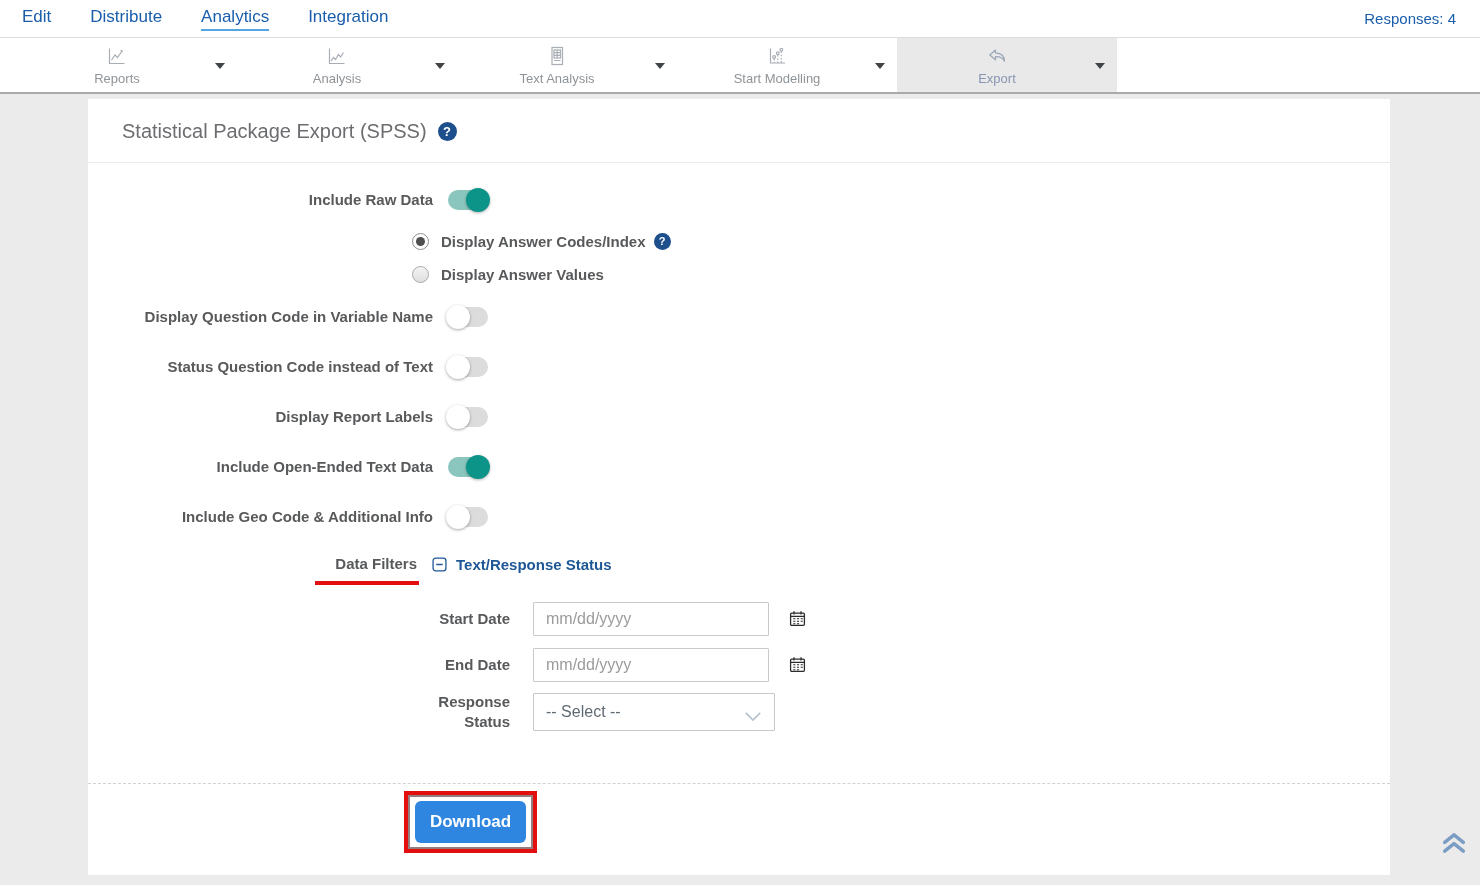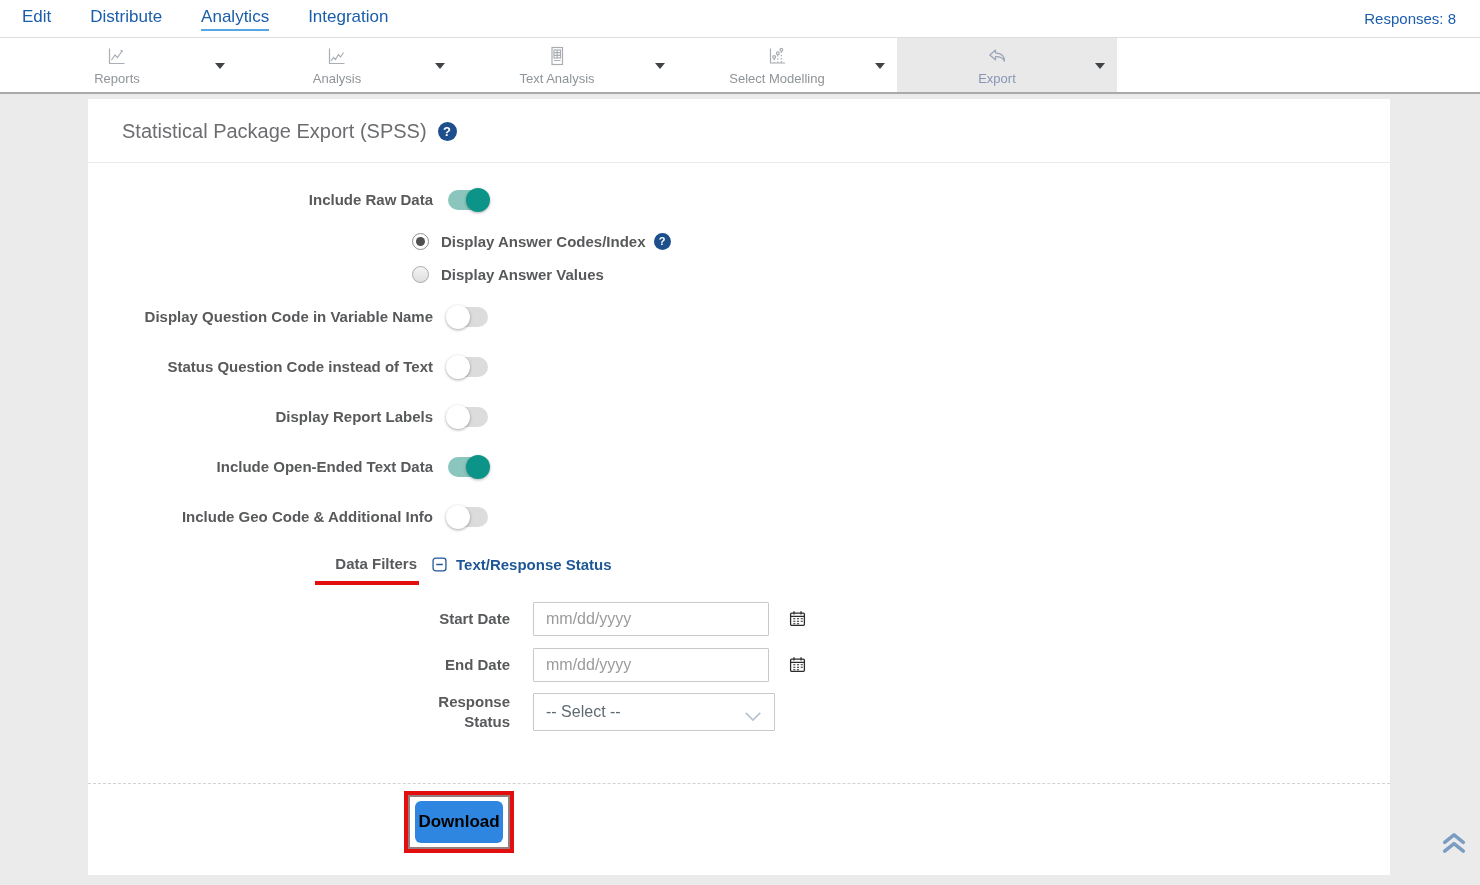--- a/index.html
+++ b/index.html
@@ -76,36 +76,36 @@
   .cal-icon { position:absolute; right:9px; top:8px; cursor:pointer; }
   .select-box { position:relative; width:242px; height:38px; border:1px solid #c9c9c9; border-radius:1px;
                 display:flex; align-items:center; padding:0 32px 0 12px; cursor:pointer; background:#fff; }
   .select-value { font-size:16px; color:#5f6a72; }
   .select-chevron { position:absolute; right:12px; top:14px; }
 
   .dashed-divider { border-top:1px dashed #d2d2d2; margin-top:50px; }
 
   .download-wrap { padding:7px 0 6px 316px; }
   .annotation-red-box { display:inline-block; border:4px solid #e30f0f; box-shadow:inset 0 0 0 2px rgba(60,20,20,.55); padding:6px 7px; background:#fff; }
-  .download-btn { display:block; width:88px; height:42px; background:#2e86e0; color:#000000; border:none; border-radius:6px;
+  .download-btn { display:block; width:111px; height:42px; background:#2e86e0; color:#ffffff; border:none; border-radius:6px;
                   font-size:17px; font-weight:bold; font-family:"Liberation Sans", sans-serif; cursor:pointer; }
 
   .scroll-top { position:absolute; left:1440px; top:830px; cursor:pointer; }
 </style>
 </head>
 <body>
 
 <header class="nav1">
   <nav class="nav1-items">
     <a class="nav1-item">Edit</a>
     <a class="nav1-item">Distribute</a>
     <a class="nav1-item on">Analytics</a>
     <a class="nav1-item">Integration</a>
   </nav>
-  <div class="responses">Responses: 8</div>
+  <div class="responses">Responses: 4</div>
 </header>
 
 <div class="nav2">
 
   <div class="tab-col">
     <div class="tab-btn">
       <span class="tab-icon">
         <svg width="26" height="24" viewBox="0 0 24 24">
             <path d="M4.5 4.5v15h15"></path>
             <path d="M6.5 16l3.5-5 2.5 2.5 4.5-6.5"></path>
@@ -148,21 +148,21 @@
     <div class="tab-btn">
       <span class="tab-icon">
         <svg width="26" height="24" viewBox="0 0 24 24">
             <path d="M5.5 4.5v14.5h14.5"></path>
             <circle cx="9.2" cy="13" r="1.4"></circle>
             <circle cx="12.8" cy="9.3" r="1.4"></circle>
             <circle cx="16.3" cy="5.8" r="1.4"></circle>
             <path d="M9.2 14.8v4.2M12.8 11v8M16.3 7.5v11.5" stroke-dasharray="1.6 1.6"></path>
           </svg>
       </span>
-      <span class="tab-label">Select Modelling</span>
+      <span class="tab-label">Start Modelling</span>
     </div>
     <span class="tab-caret"></span>
   </div>
 
   <div class="tab-col on">
     <div class="tab-btn">
       <span class="tab-icon">
         <svg width="26" height="24" viewBox="0 0 24 24">
             <path d="M10.5 6L4.8 11l5.7 4.8v-3.1c4.6-.2 7.4 1.4 8.9 4.5.2-5-2.9-8.2-8.9-8.4z" stroke-linejoin="round"></path>
           </svg>

